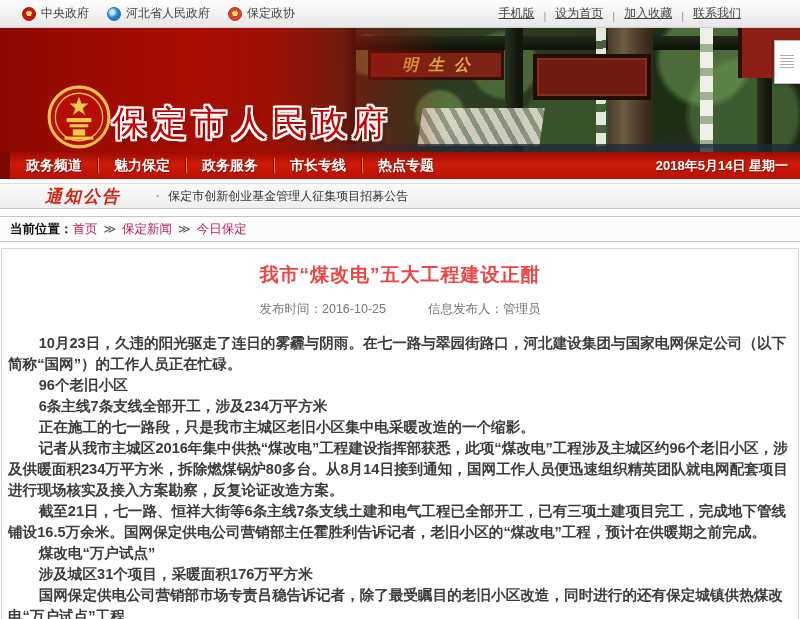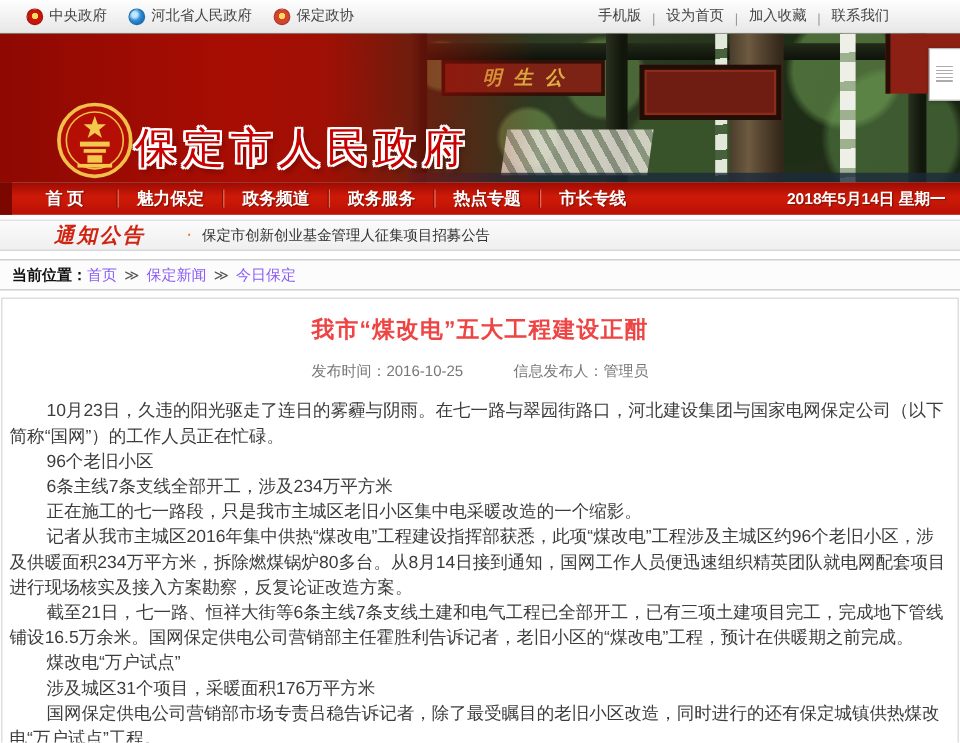--- a/index.html
+++ b/index.html
@@ -5,21 +5,21 @@
   * { margin:0; padding:0; box-sizing:border-box; }
   html,body { background:#fff; }
   body { font-family:"Liberation Sans","DejaVu Sans",sans-serif; }
   #page { position:relative; width:800px; height:619px; overflow:hidden; background:#fff; margin:0 auto; }
 
   
   .topbar { height:28px; background:linear-gradient(#fefefe,#e7e7e7); border-bottom:1px solid #cfcfcf;
             display:flex; align-items:center; justify-content:space-between; padding:0 55px 0 22px; }
   .tb-left, .tb-right { display:flex; align-items:flex-end; }
   .tb-link { display:flex; align-items:center; font-size:12px; color:#444; text-decoration:none; margin-right:18px; cursor:pointer; }
-  .tb-right .tb-link { margin:0 4px; }
+  .tb-right .tb-link { margin:0 4px;text-decoration:underline; }
   .tb-ico { width:14px; height:14px; border-radius:50%; margin-right:5px; display:inline-block; }
   .ico-national-emblem { background:radial-gradient(circle at 50% 45%, #ffd75e 0 30%, #c8160a 31% 100%); border:1px solid #a31108; }
   .ico-globe { background:radial-gradient(circle at 35% 35%, #bfe8ff 0 20%, #2e8fd8 45%, #1f6fae 75%, #2aa35c 100%); border:1px solid #1f6fae; }
   .ico-emblem { background:radial-gradient(circle at 50% 45%, #ffd75e 0 30%, #d2452a 31% 100%); border:1px solid #a33; }
   .tb-sep { color:#999; font-size:11px; margin:0 5px; }
 
   
   .banner { position:relative; height:124px; background:#28331f; overflow:hidden; }
   .photo { position:absolute; inset:0;
     background-image:
@@ -79,29 +79,29 @@
          border-bottom:1px solid #ccc; display:flex; align-items:center; }
   .notice-label { margin-left:45px; width:100px; font-family:Liberation Mono, monospace; font-style:italic; font-weight:bold;
          color:#cf2412; font-size:17px; letter-spacing:2px; }
   .notice-bullet { color:#e87722; font-size:16px; margin:0 8px 0 10px; line-height:1; }
   .notice-link { font-size:12px; color:#333; cursor:pointer; }
 
   
   .crumbbar { margin-top:7px; height:26px; background:#fcfcfc; border-top:1px solid #c6c6c6;
          border-bottom:1px solid #c6c6c6; display:flex; align-items:center; font-size:12.5px; color:#333; }
   .crumb-label { font-weight:bold; color:#111; margin-left:10px; }
-  .crumb-link { cursor:pointer; color:#8b5cf6; }
+  .crumb-link { cursor:pointer; color:#be185d; }
   .crumb-sep { color:#555; margin:0 6px; font-size:12px; }
 
   
   .content { margin:6px 1px 0; border:1px solid #d6d6d6; background:#fff; padding:13px 6px 20px; min-height:400px; }
   .art-title { text-align:center; font-size:19px; font-weight:bold; color:#ef4444; letter-spacing:1px; }
   .art-meta { margin-top:13px; display:flex; justify-content:center; gap:42px; font-size:12.5px; color:#777; }
   .art-body { margin-top:15px; }
-  .art-body p { font-size:14.6px; line-height:21px; color:#3c3c3c; text-indent:2.1em; margin:0; }
+  .art-body p { font-size:14.6px; line-height:21px; color:#3c3c3c; text-indent:2.1em; margin:0;font-weight:bold; }
 </style>
 </head>
 <body>
 
 <div id="page">
 
   <div class="topbar">
     <div class="tb-left" id="tb-left">
         <a class="tb-link">
           <span class="tb-ico ico-national-emblem"></span>
@@ -155,26 +155,25 @@
       <rect x="26" y="44" width="12" height="6" fill="#f2c94c"></rect>
       <rect x="18" y="51" width="28" height="3" fill="#f2c94c"></rect>
     </svg>
     <div class="site-title">保定市人民政府</div>
     <div class="float-widget"></div>
   </div>
 
   <div class="nav">
     <div class="nav-block"></div>
     <div id="nav-items" style="display:flex">
-        <div class="nav-item">首 页</div>
+        <div class="nav-item">政务频道</div>
         <div class="nav-item">魅力保定</div>
-        <div class="nav-item">政务频道</div>
         <div class="nav-item">政务服务</div>
+        <div class="nav-item">市长专线</div>
         <div class="nav-item">热点专题</div>
-        <div class="nav-item">市长专线</div>
       </div>
     <div class="nav-date">2018年5月14日 星期一</div>
   </div>
 
   <div class="notice">
     <div class="notice-label">通知公告</div>
     <span class="notice-bullet">·</span>
     <a class="notice-link">保定市创新创业基金管理人征集项目招募公告</a>
   </div>
 

